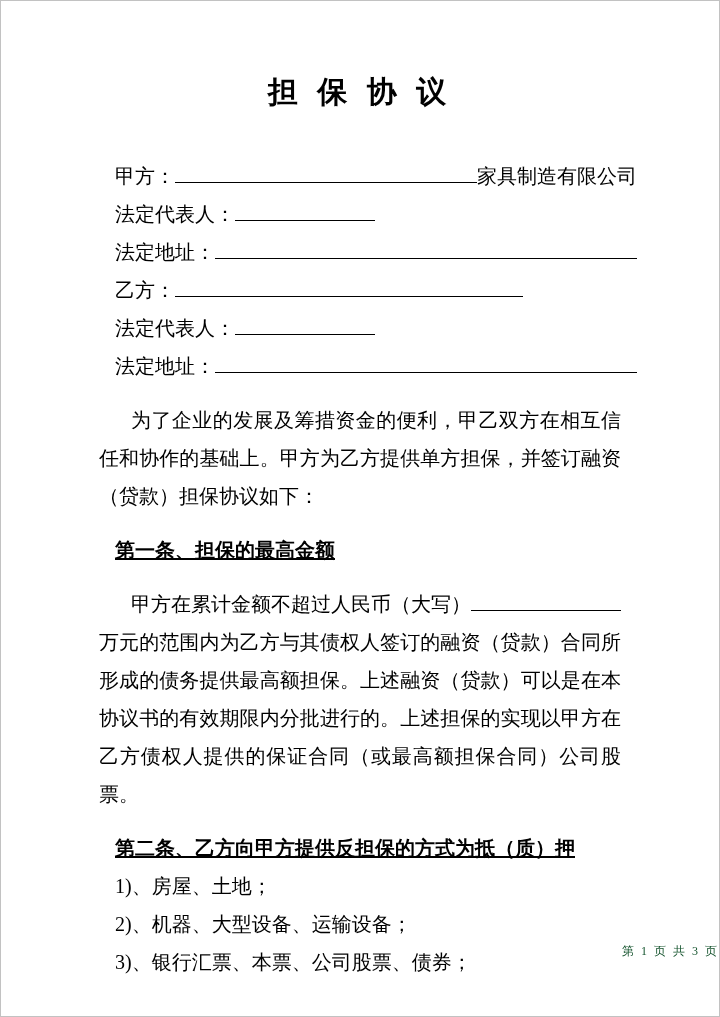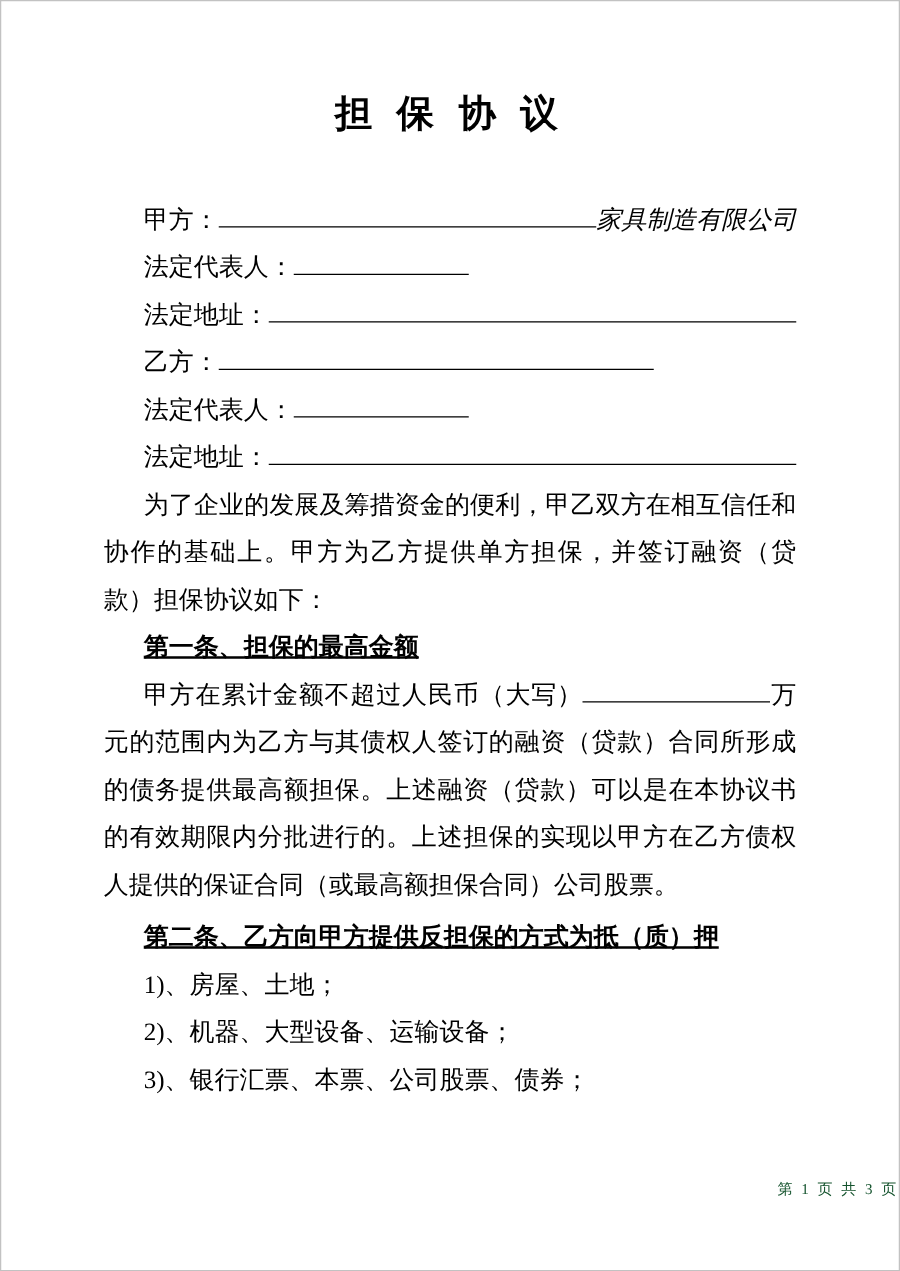--- a/index.html
+++ b/index.html
@@ -29,37 +29,37 @@
     text-align:justify;
   }
   .form-row{
     display:flex;
     align-items:baseline;
     margin-left:32px;
     height:38px;
     white-space:nowrap;
   }
   .label{flex:0 0 auto;}
-  .suffix{flex:0 0 auto;font-style:italic;}
+  .suffix{flex:0 0 auto;}
   .blank{
     display:inline-block;
     border-bottom:1px solid #000;
     height:20px;
   }
   .blank-fill{flex:1 1 auto;}
   .blank-w150{width:140px;flex:0 0 auto;}
   .blank-w348{width:348px;flex:0 0 auto;}
   .blank-inline{
     display:inline-block;
     width:150px;
     border-bottom:1px solid #000;
     height:16px;
   }
   p.para{
-    margin:0;
+    margin:16px;
     text-indent:32px;
   }
   .heading{
     margin:0;
     font-weight:bold;
     text-indent:32px;
     text-decoration:underline;
   }
   .heading-gap{margin-top:4px;}
   .list-item{

